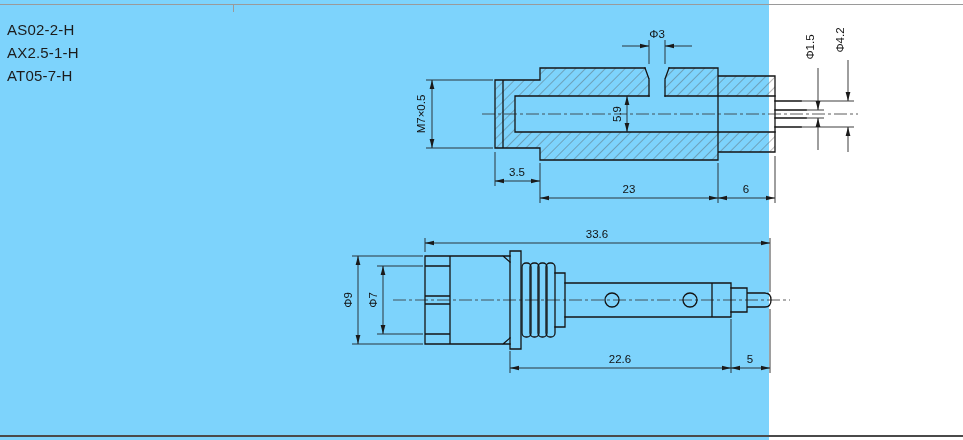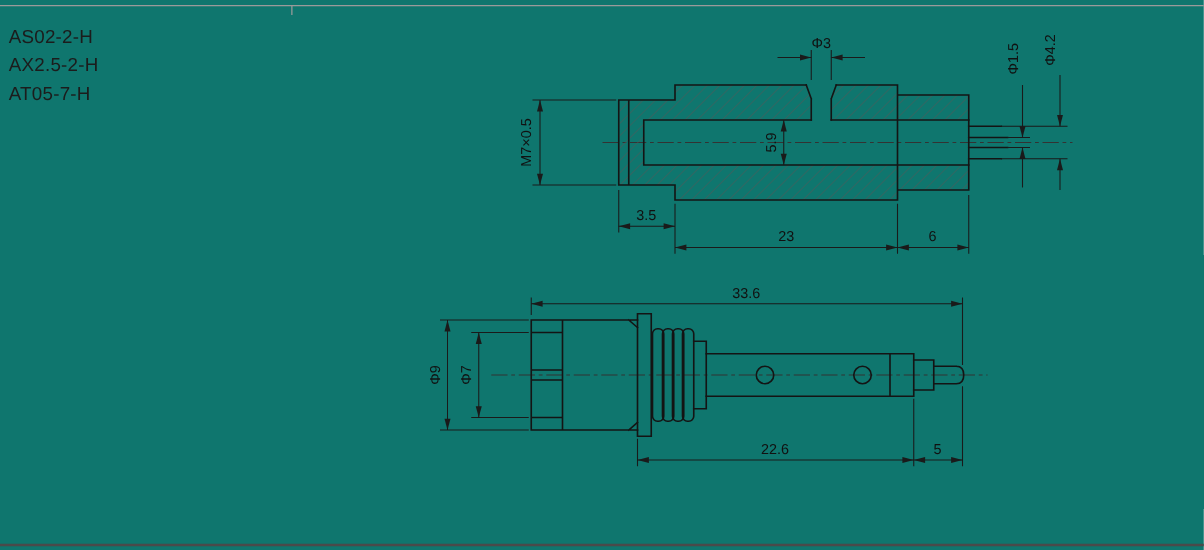--- a/index.html
+++ b/index.html
@@ -1,36 +1,36 @@
 <!DOCTYPE html>
 <html><head>
 <meta charset="utf-8">
 <style>
   html,body{margin:0;padding:0;background:#ffffff;}
   body{width:963px;height:440px;overflow:hidden;font-family:"Liberation Sans",sans-serif;}
-  .canvas{position:relative;width:963px;height:440px;background:#0f766e;}
+  .canvas{position:relative;width:769px;height:440px;background:#7dd3fc;}
   .topline{position:absolute;left:0;top:4px;width:963px;height:1px;background:#9a9a9a;}
   .toptick{position:absolute;left:233px;top:4px;width:1px;height:8px;background:#9a9a9a;}
   .bottomline{position:absolute;left:0;top:435px;width:963px;height:2px;background:#4a4a4a;}
   .partlist{position:absolute;left:7px;top:18px;font-size:15px;color:#1c1c1c;line-height:23px;letter-spacing:0.2px;}
   svg.drawing{position:absolute;left:0;top:0;}
   svg text{font-family:"Liberation Sans",sans-serif;}
 </style>
 </head>
 <body>
 
 <div class="canvas">
 
   <div class="topline"></div>
   <div class="toptick"></div>
   <div class="bottomline"></div>
 
   <div class="partlist">
     <div class="pn">AS02-2-H</div>
-    <div class="pn">AX2.5-2-H</div>
+    <div class="pn">AX2.5-1-H</div>
     <div class="pn">AT05-7-H</div>
   </div>
 
   <svg class="drawing" width="963" height="440" viewBox="0 0 963 440">
     <defs>
       <pattern id="hatch" width="7" height="7" patternUnits="userSpaceOnUse" patternTransform="rotate(45)">
         <line x1="0" y1="0" x2="0" y2="7" stroke="#555" stroke-width="0.8"></line>
       </pattern>
       <marker id="arr" viewBox="0 0 10 6" refX="9.4" refY="3" markerWidth="10" markerHeight="6" markerUnits="userSpaceOnUse" orient="auto-start-reverse">
         <path d="M0.3,0.6 L9.4,3 L0.3,5.4 Z" fill="#1a1a1a"></path>

